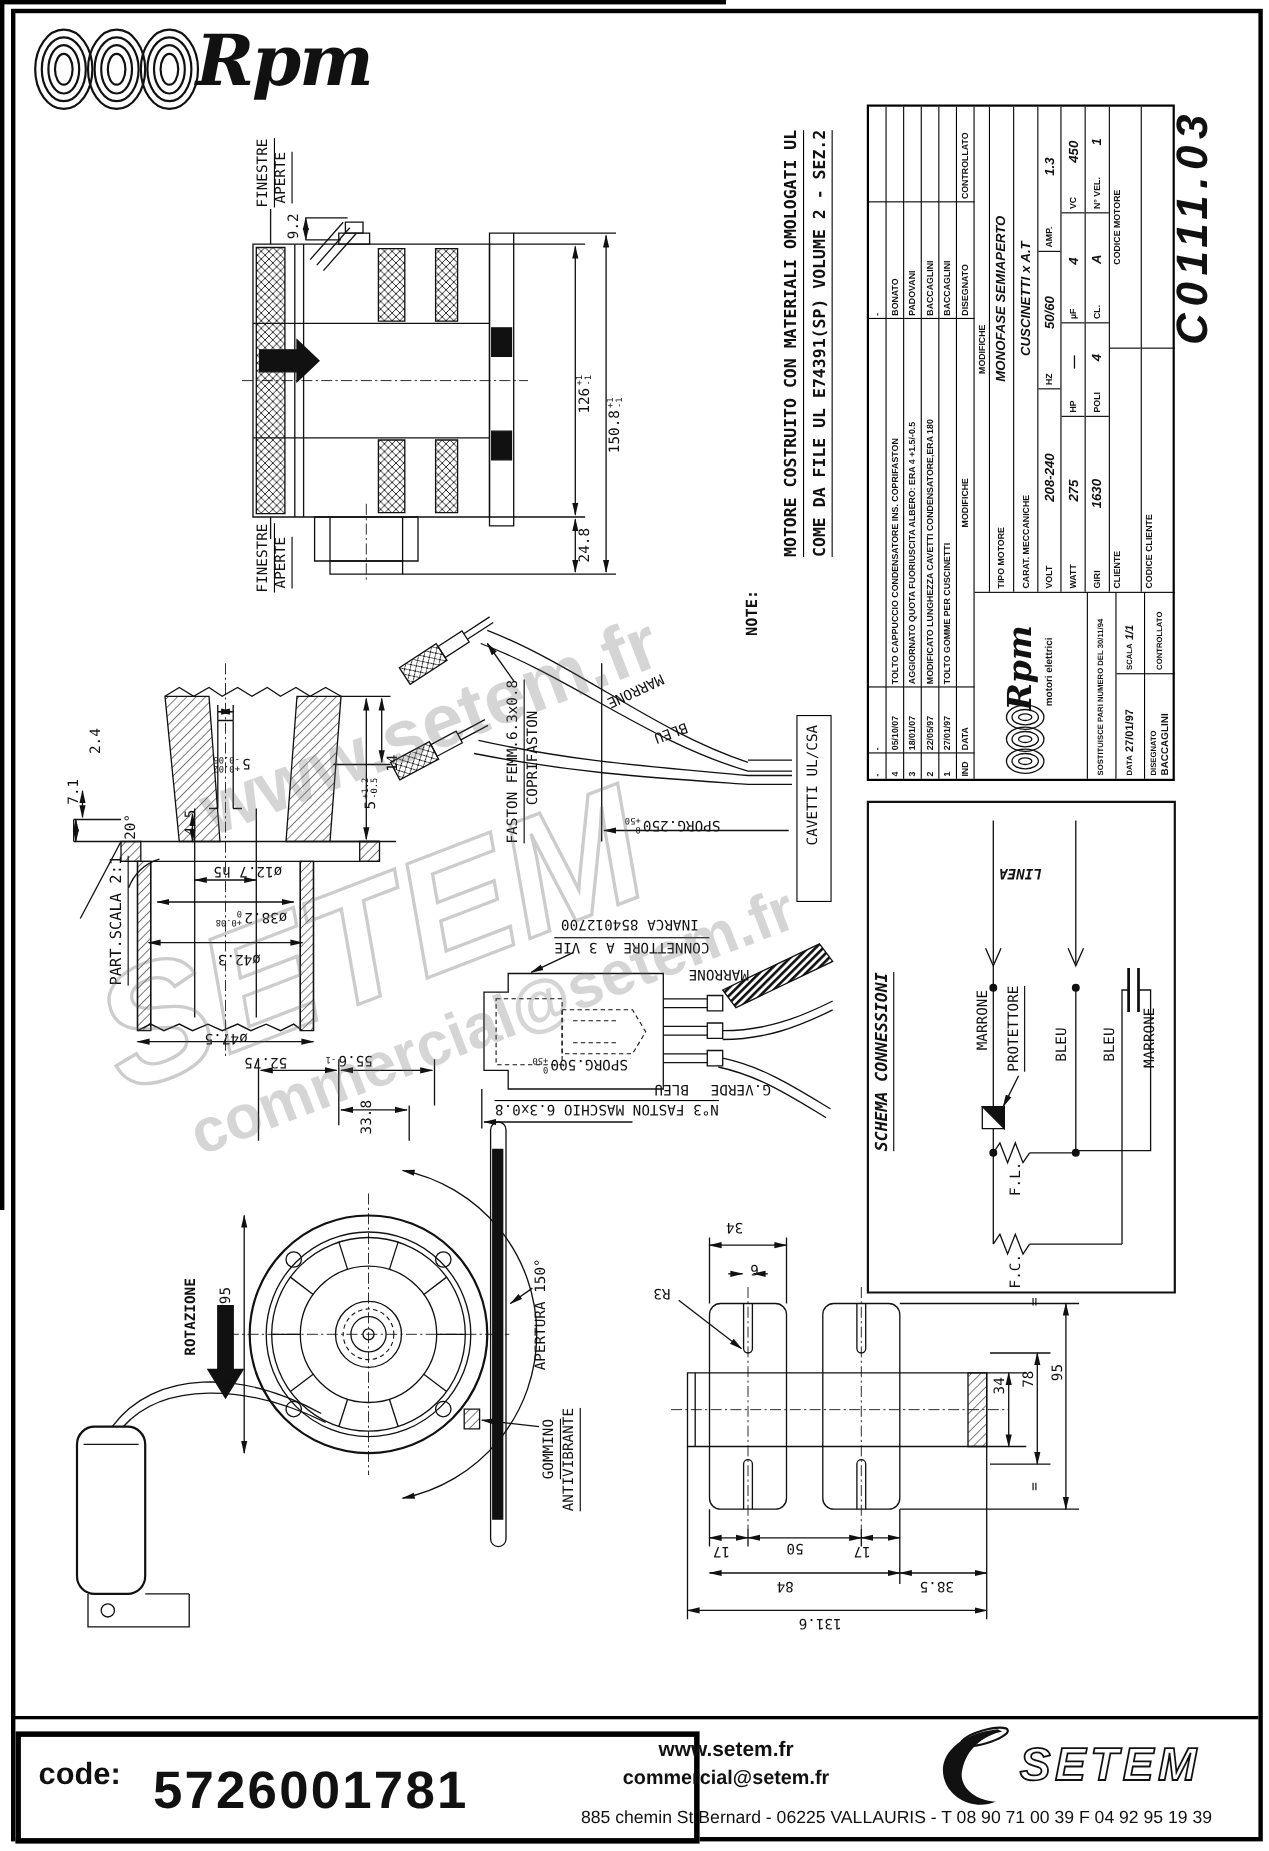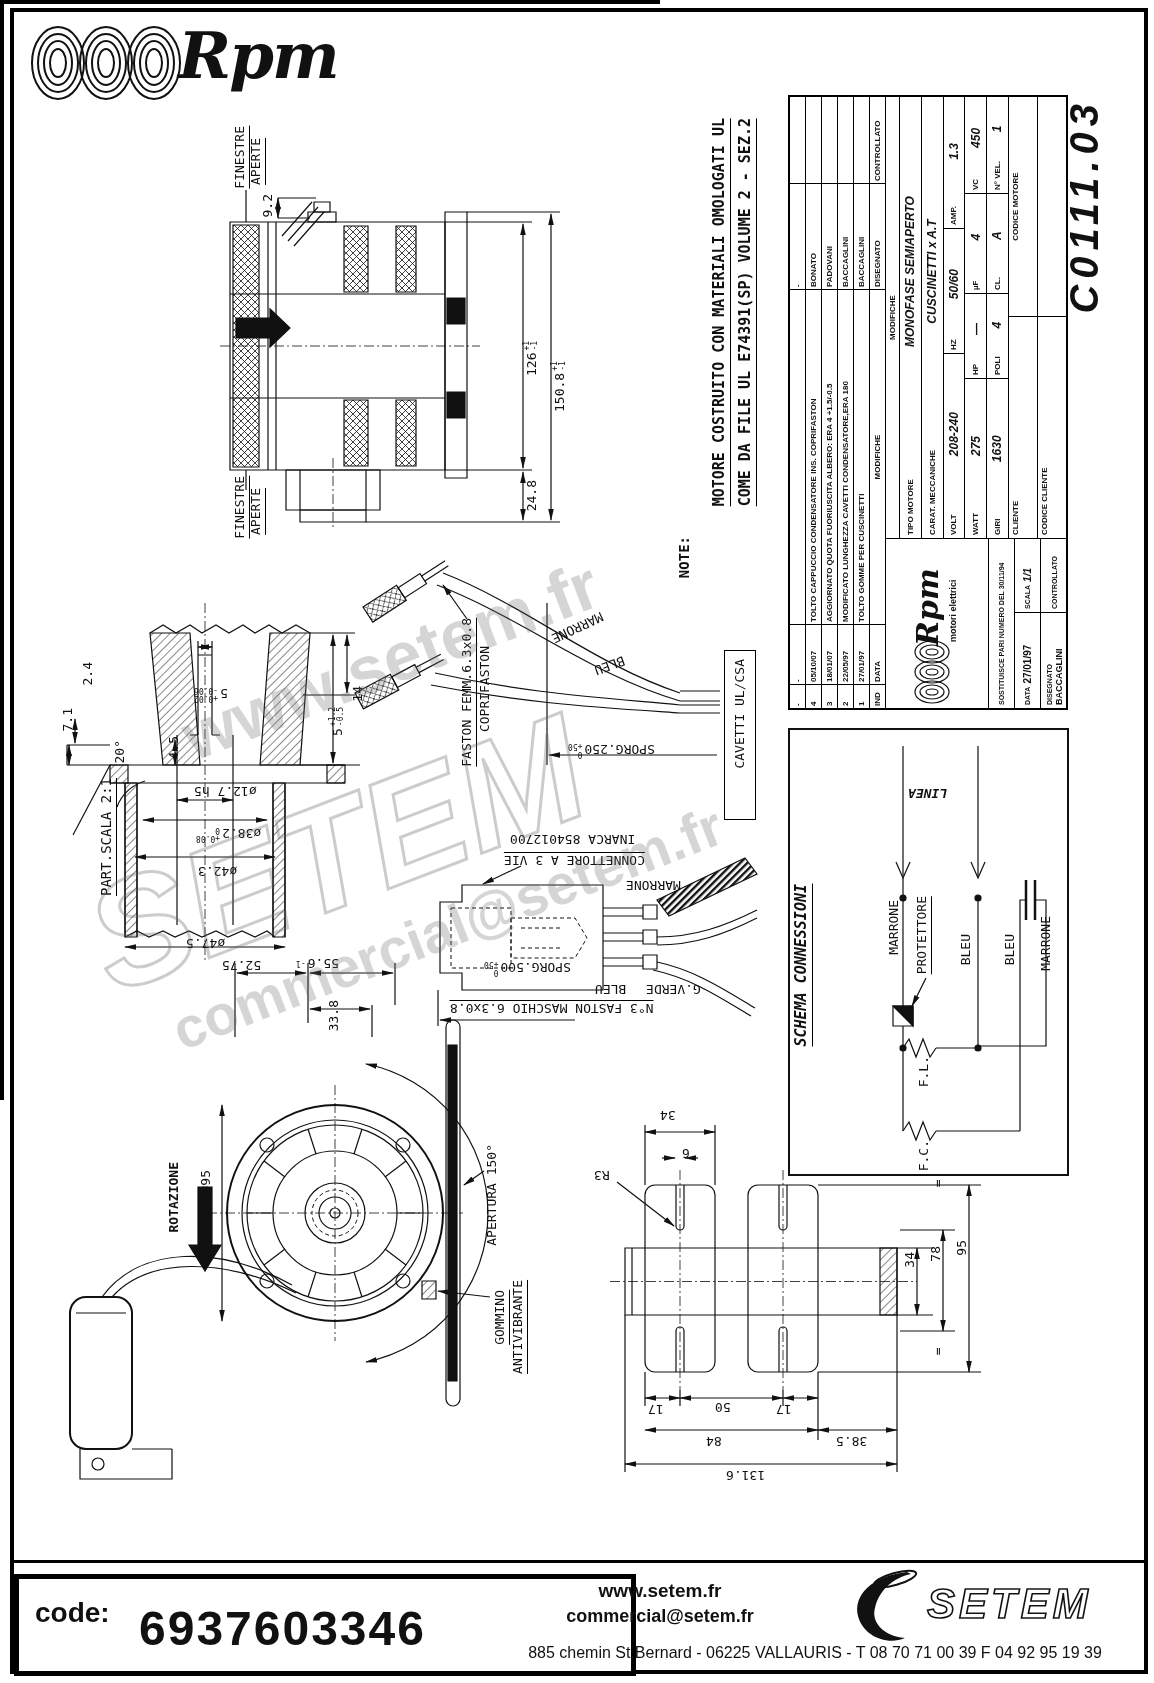--- a/index.html
+++ b/index.html
@@ -585,24 +585,24 @@
   </div>
   <div class="bigcode v">C0111.03</div>
 
   <div class="wm" style="left:185px;top:700px;font-size:68px;transform:rotate(-21deg);">www.setem.fr</div>
   <div class="wm wm2" style="left:95px;top:860px;font-size:150px;transform:rotate(-21deg);">SETEM</div>
   <div class="wm" style="left:175px;top:1000px;font-size:56px;transform:rotate(-21deg);">commercial@setem.fr</div>
 
   <div class="footline"></div>
   <div class="codebox">
     <div class="cl">code:</div>
-    <div class="cv">6937603346</div>
+    <div class="cv">5726001781</div>
   </div>
   <div class="fw" style="top:1580px;font-size:19px;">www.setem.fr</div>
   <div class="fw" style="top:1606px;font-size:18px;">commercial@setem.fr</div>
-  <div class="addr">885 chemin St.Bernard  -  06225 VALLAURIS  -  T 08 70 71 00 39   F 04 92 95 19 39</div>
+  <div class="addr">885 chemin St.Bernard  -  06225 VALLAURIS  -  T 08 90 71 00 39   F 04 92 95 19 39</div>
   <svg width="290" height="80" style="left:845px;top:1566px;">
     <path d="M62,6 C26,10 8,30 13,50 C18,70 42,80 60,72 C38,70 26,56 30,42 C34,24 48,12 66,8 Z" fill="#111"></path>
     <ellipse cx="50" cy="13" rx="22" ry="6" fill="none" stroke="#111" stroke-width="2" transform="rotate(-16 50 13)"></ellipse>
     <text x="82" y="52" font-family="Liberation Sans, sans-serif" font-size="42" font-weight="bold" font-style="italic" letter-spacing="4" fill="#fff" stroke="#111" stroke-width="1.6">SETEM</text>
   </svg>
 
 </div>
 
 </body></html>

